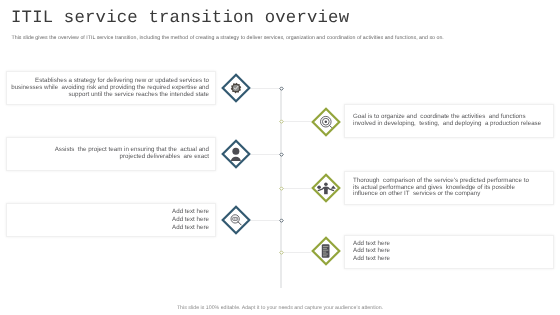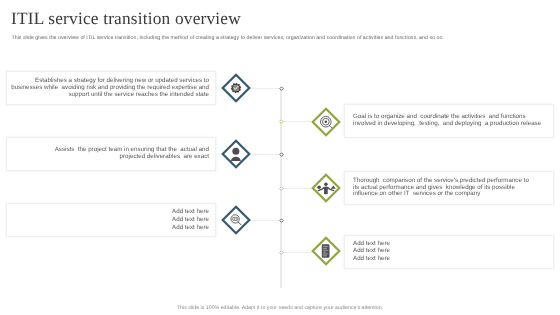--- a/index.html
+++ b/index.html
@@ -1,20 +1,20 @@
 <!DOCTYPE html>
 <html><head>
 <meta charset="utf-8">
 <style>
   html,body{margin:0;padding:0;}
   *{-webkit-font-smoothing:antialiased;text-rendering:geometricPrecision;}
   body{transform:translateZ(0);}
   body{width:560px;height:315px;background:#ffffff;font-family:"Liberation Sans",sans-serif;overflow:hidden;position:relative;}
   .slide{position:absolute;left:0;top:0;width:560px;height:315px;}
-  .title{position:absolute;left:11px;top:9px;font-family:Liberation Serif, serif;font-size:17.3px;font-weight:400;color:#3a3a3a;letter-spacing:0.2px;}
+  .title{position:absolute;left:11px;top:9px;font-family:Liberation Mono, monospace;font-size:17.3px;font-weight:400;color:#3a3a3a;letter-spacing:0.2px;}
   .subtitle{position:absolute;left:11.5px;top:35px;width:540px;font-size:5.25px;color:#6a6a6a;letter-spacing:0.02px;white-space:nowrap;}
   .footer{position:absolute;left:0;right:0;top:305px;text-align:center;font-size:5.25px;color:#8c8c8c;}
 
   .box{position:absolute;background:#fff;border:0.7px solid #f0f0f0;box-sizing:border-box;
        box-shadow:0 0 2.5px rgba(0,0,0,0.07);}
   .box .txt{position:absolute;left:0;right:0;top:50%;transform:translateY(-50%);
             font-size:6.2px;line-height:6.9px;color:#58585a;letter-spacing:0.01px;white-space:pre;}
   .box.left .txt{text-align:right;padding:0 6px 0 2px;}
   .box.right .txt{text-align:left;padding:0 2px 0 8px;}
   .box .txt.spaced{line-height:7.8px;}

